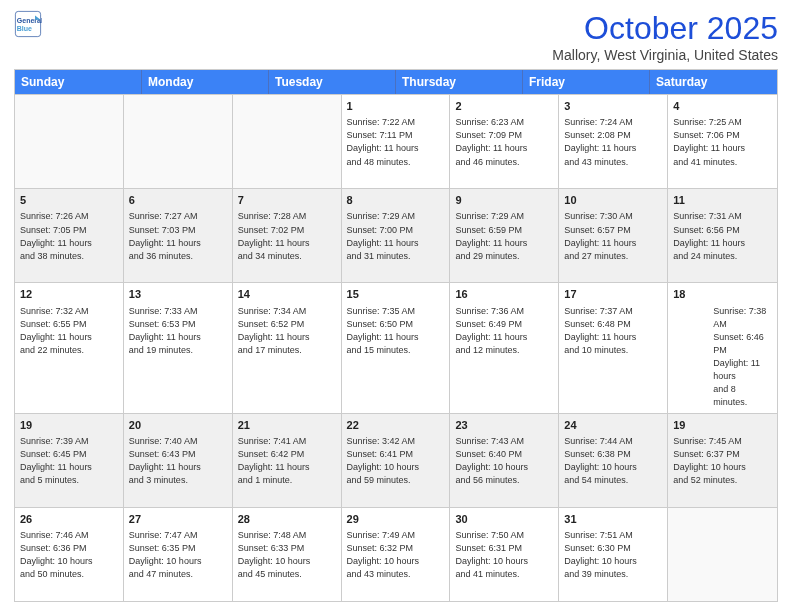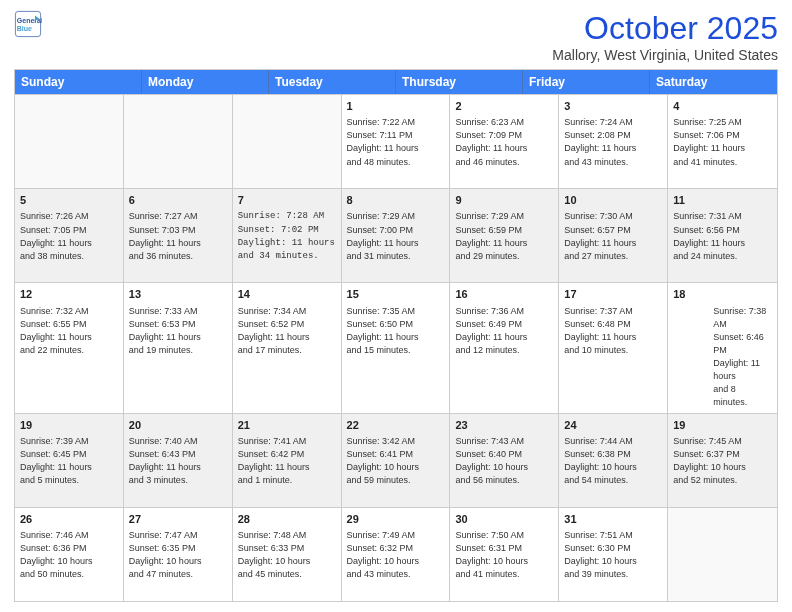--- a/index.html
+++ b/index.html
@@ -172,21 +172,21 @@
           </div>
           <div class="cal-cell shaded">
             <span class="day-num">6</span>
             <div class="cell-text" style="white-space: pre-line;">Sunrise: 7:27 AM
 Sunset: 7:03 PM
 Daylight: 11 hours
 and 36 minutes.</div>
           </div>
           <div class="cal-cell shaded">
             <span class="day-num">7</span>
-            <div class="cell-text" style="white-space: pre-line; font-family: Liberation Mono, monospace;">Sunrise: 7:28 AM
+            <div class="cell-text" style="white-space: pre-line;">Sunrise: 7:28 AM
 Sunset: 7:02 PM
 Daylight: 11 hours
 and 34 minutes.</div>
           </div>
           <div class="cal-cell shaded">
             <span class="day-num">8</span>
             <div class="cell-text" style="white-space: pre-line;">Sunrise: 7:29 AM
 Sunset: 7:00 PM
 Daylight: 11 hours
 and 31 minutes.</div>

